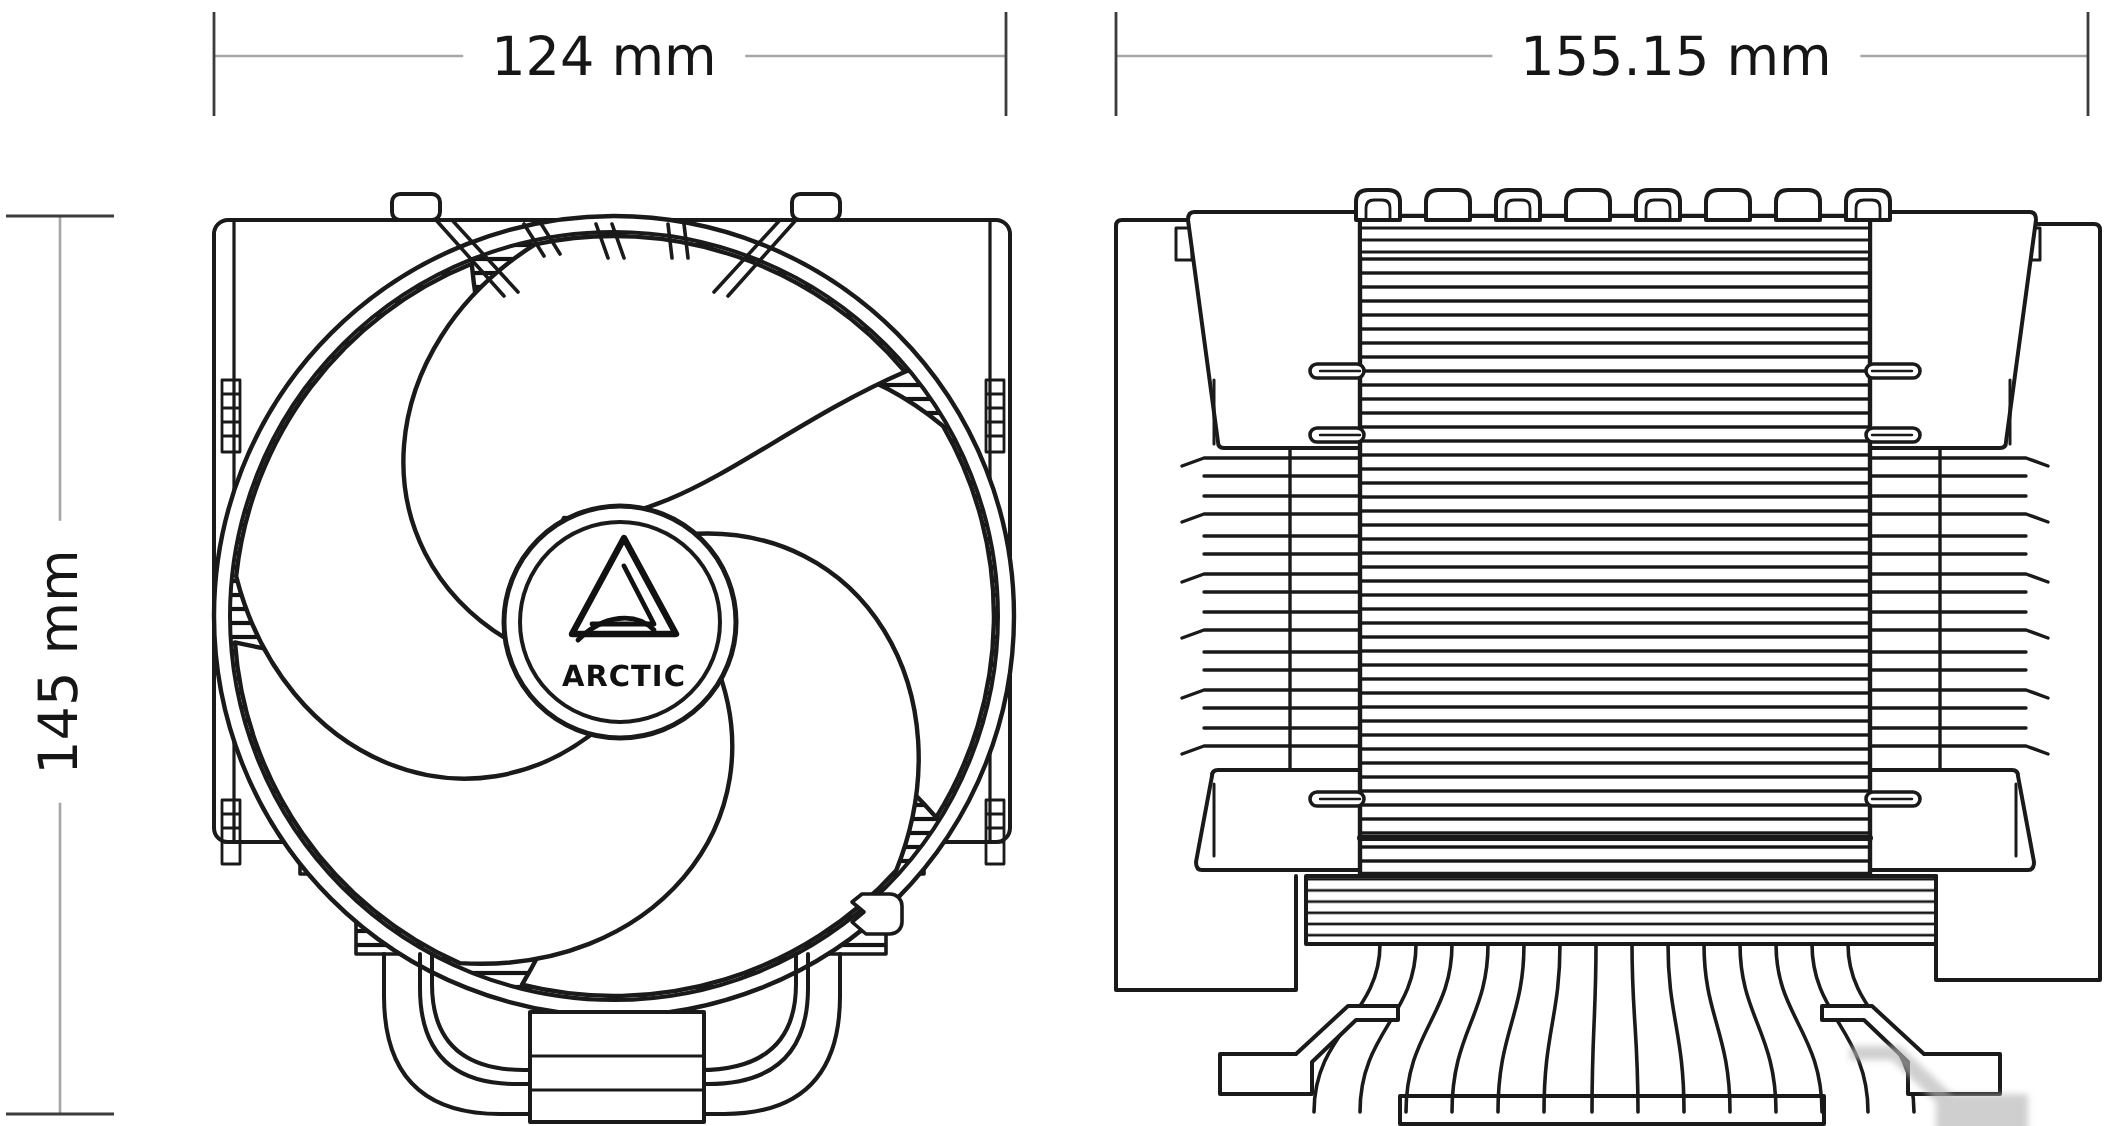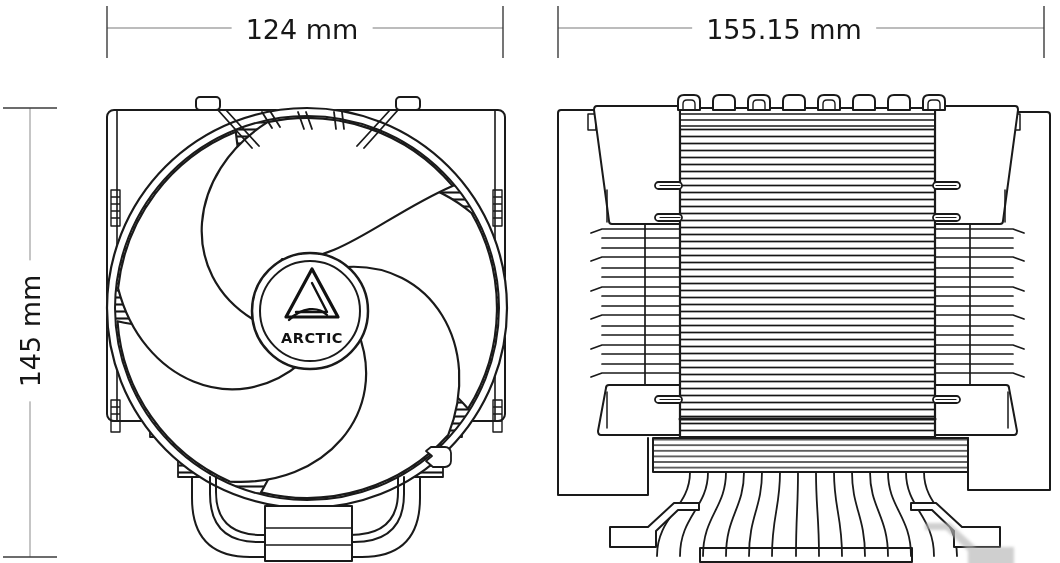--- a/index.html
+++ b/index.html
@@ -178,17 +178,17 @@
     <path stroke="#3c3c3c" stroke-width="1.4" d="M107,6 V58 M503,6 V58"></path>
     <path stroke="#a6a6a6" stroke-width="1.3" d="M558,28 H1044"></path>
     <path stroke="#3c3c3c" stroke-width="1.4" d="M558,6 V58 M1044,6 V58"></path>
     <path stroke="#a6a6a6" stroke-width="1.3" d="M30,108 V557"></path>
     <path stroke="#3c3c3c" stroke-width="1.4" d="M3,108 H57 M3,557 H57"></path>
   </g>
 </svg>
 
 <div class="dim-label" style="left:302px; top:29px;text-align:center;">124 mm</div>
 
-<div class="dim-label" style="left:784px; top:29px;">155.15 mm</div>
+<div class="dim-label" style="left:838px; top:29px;">155.15 mm</div>
 
 <div class="dim-label rot" style="left:30px; top:331px;">145 mm</div>
 
 </div>
 
 </body></html>

